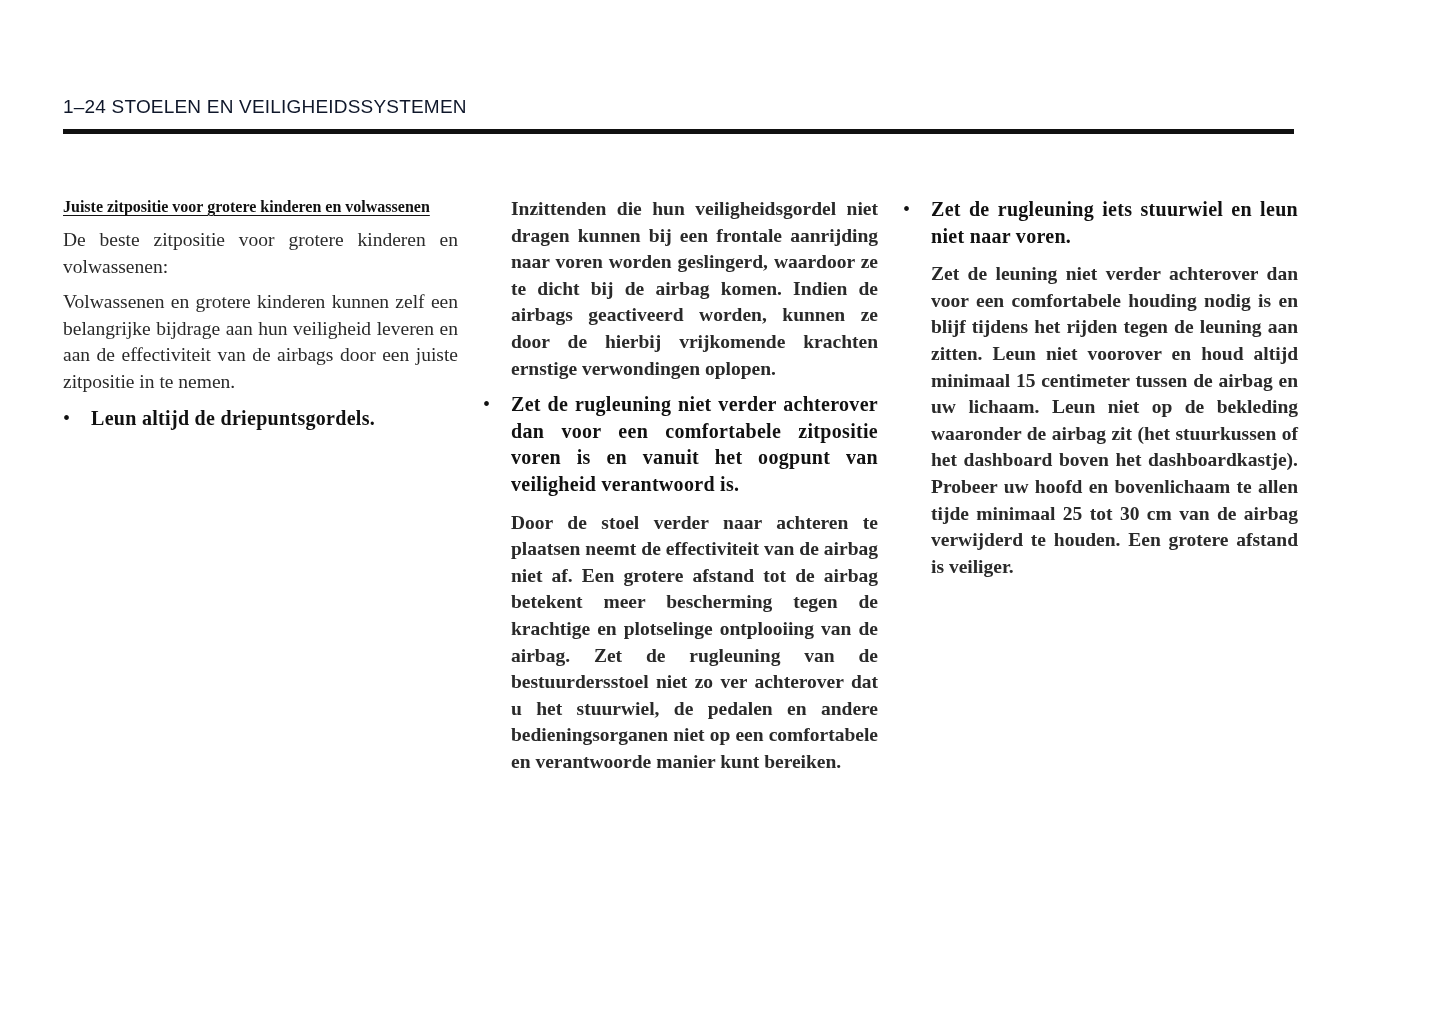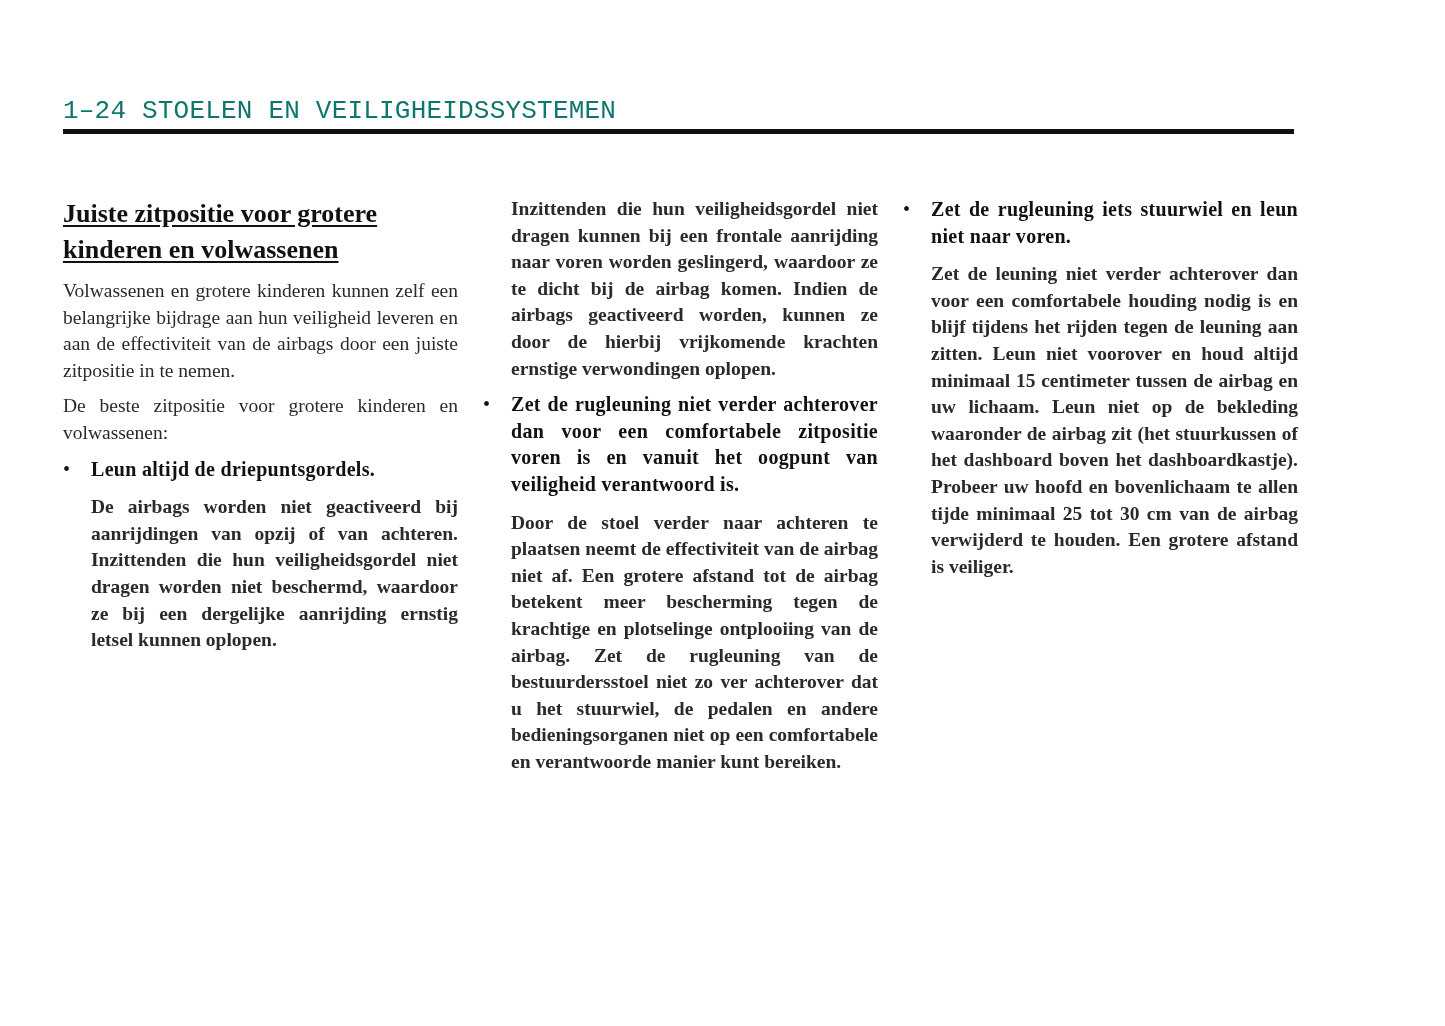--- a/index.html
+++ b/index.html
@@ -11,24 +11,24 @@
       width: 1445px;
       height: 1026px;
       position: relative;
       overflow: hidden;
       color: #1a1a1a;
     }
     .page-header {
       position: absolute;
       left: 63px;
       top: 96px;
-      font-family: Liberation Mono, monospace;
-      font-size: 26px;
+      font-family: Liberation Sans, sans-serif;
+      font-size: 19px;
       letter-spacing: 0.2px;
-      color: #0f766e;
+      color: #0f172a;
     }
     .header-rule {
       position: absolute;
       left: 63px;
       top: 129px;
       width: 1231px;
       height: 5px;
       background: #111;
     }
     .column {
@@ -43,22 +43,22 @@
     .col-1 { left: 63px; }
     .col-2 { left: 483px; }
     .col-3 { left: 903px; }
 
     .section-title {
       font-weight: bold;
       text-decoration: underline;
       text-underline-offset: 3px;
       color: #111;
       margin: 0 0 10px 0;
-      font-size: 26px;
-      line-height: 36px;
+      font-size: 16px;
+      line-height: 21px;
     }
     p {
       margin: 0 0 9px 0;
       text-align: justify;
     }
     .indented {
       padding-left: 28px;
       font-weight: bold;
     }
     .bullet {
@@ -82,27 +82,26 @@
     }
   </style>
 </head>
 <body>
 
 <div class="page-header">1–24 STOELEN EN VEILIGHEIDSSYSTEMEN</div>
 <div class="header-rule"></div>
 
 <div class="column col-1">
   <div class="section-title">Juiste zitpositie voor grotere kinderen en volwassenen</div>
+  <p>De beste zitpositie voor grotere kinderen en volwassenen:</p>
   <p>Volwassenen en grotere kinderen kunnen zelf een belangrijke bijdrage aan hun veiligheid leveren en aan de effectiviteit van de airbags door een juiste zitpositie in te nemen.</p>
-  <p>De beste zitpositie voor grotere kinderen en volwassenen:</p>
   <div class="bullet">
     <span class="bullet-mark">•</span>
     <span class="bullet-text">Leun altijd de driepuntsgordels.</span>
   </div>
-  <p class="indented">De airbags worden niet geactiveerd bij aanrijdingen van opzij of van achteren. Inzittenden die hun veiligheidsgordel niet dragen worden niet beschermd, waardoor ze bij een dergelijke aanrijding ernstig letsel kunnen oplopen.</p>
 </div>
 
 <div class="column col-2">
   <p class="indented">Inzittenden die hun veiligheidsgordel niet dragen kunnen bij een frontale aanrijding naar voren worden geslingerd, waardoor ze te dicht bij de airbag komen. Indien de airbags geactiveerd worden, kunnen ze door de hierbij vrijkomende krachten ernstige verwondingen oplopen.</p>
   <div class="bullet">
     <span class="bullet-mark">•</span>
     <span class="bullet-text">Zet de rugleuning niet verder achterover dan voor een comfortabele zitpositie voren is en vanuit het oogpunt van veiligheid verantwoord is.</span>
   </div>
   <p class="indented">Door de stoel verder naar achteren te plaatsen neemt de effectiviteit van de airbag niet af. Een grotere afstand tot de airbag betekent meer bescherming tegen de krachtige en plotselinge ontplooiing van de airbag. Zet de rugleuning van de bestuurdersstoel niet zo ver achterover dat u het stuurwiel, de pedalen en andere bedieningsorganen niet op een comfortabele en verantwoorde manier kunt bereiken.</p>
 </div>

